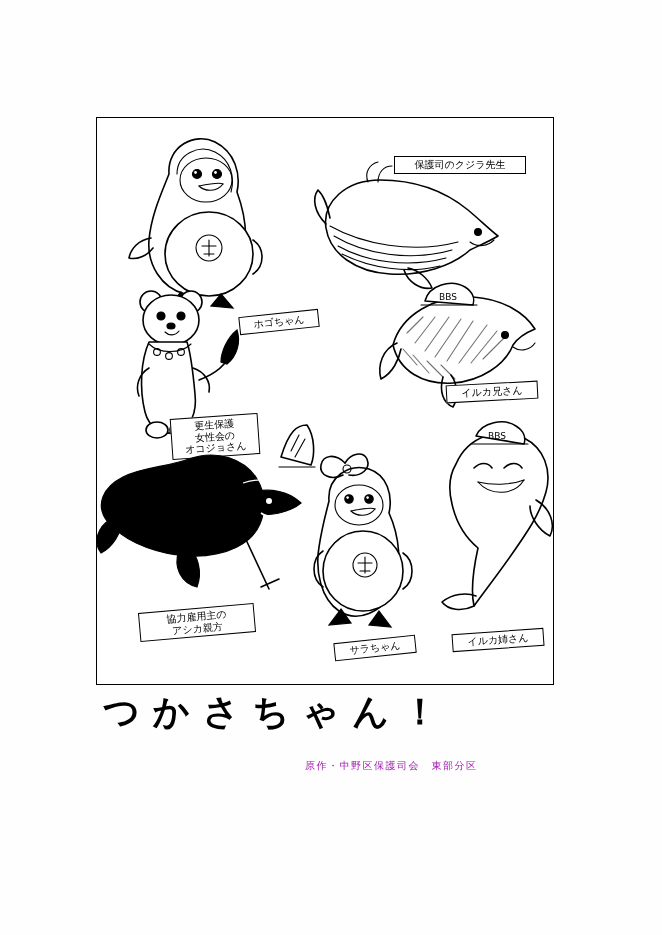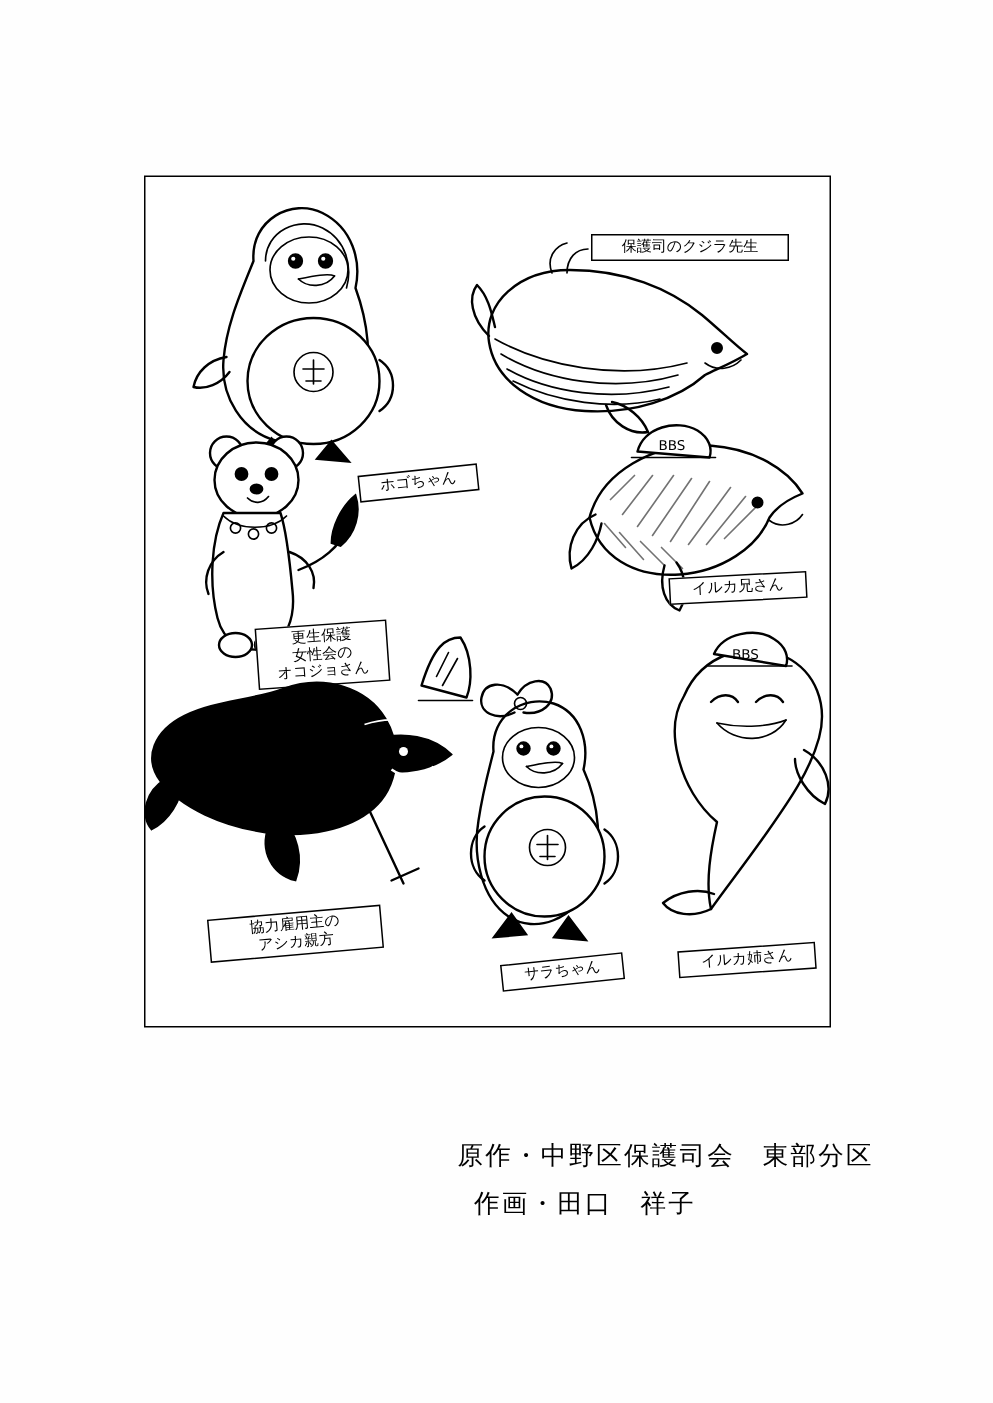--- a/index.html
+++ b/index.html
@@ -58,23 +58,23 @@
     width: 456px;
     font-family: "DejaVu Sans", sans-serif;
     font-size: 36px;
     font-weight: bold;
     letter-spacing: 13px;
     color: #000;
   }
   .credit {
     position: absolute;
     font-family: "DejaVu Sans", sans-serif;
-    font-size: 17px;
+    font-size: 10px;
     letter-spacing: 1.5px;
-    color: #000000;
+    color: #a21caf;
   }
   #credit-1 { left: 305px; top: 759px; }
   #credit-2 { left: 316px; top: 791px; }
   svg { display: block; }
   .ink { fill: none; stroke: #000; stroke-width: 1.6; stroke-linecap: round; stroke-linejoin: round; }
   .ink-thin { fill: none; stroke: #000; stroke-width: 1.1; stroke-linecap: round; stroke-linejoin: round; }
   .fill-black { fill: #000; stroke: #000; stroke-width: 1.2; }
   .fill-white { fill: #fff; stroke: #000; stroke-width: 1.6; stroke-linejoin: round; }
 </style>
 </head>
@@ -259,17 +259,17 @@
 
         <path class="ink" d="M106 84 C120 92 126 108 120 120 C108 114 100 100 100 90"></path>
 
         <path class="ink" d="M44 190 C32 196 18 194 12 186 C22 178 36 176 46 180"></path>
       </svg>
     </div>
     <div class="callout tilt-b" style="left:355px; top:513px; width:84px;">イルカ姉さん</div>
 
   </div>
 
+  <div class="title">つかさちゃん！</div>
 
   <div class="credit" id="credit-1">原作・中野区保護司会　東部分区</div>
-  <div class="credit" id="credit-2">作画・田口　祥子</div>
 
 </div>
 
 </body></html>

